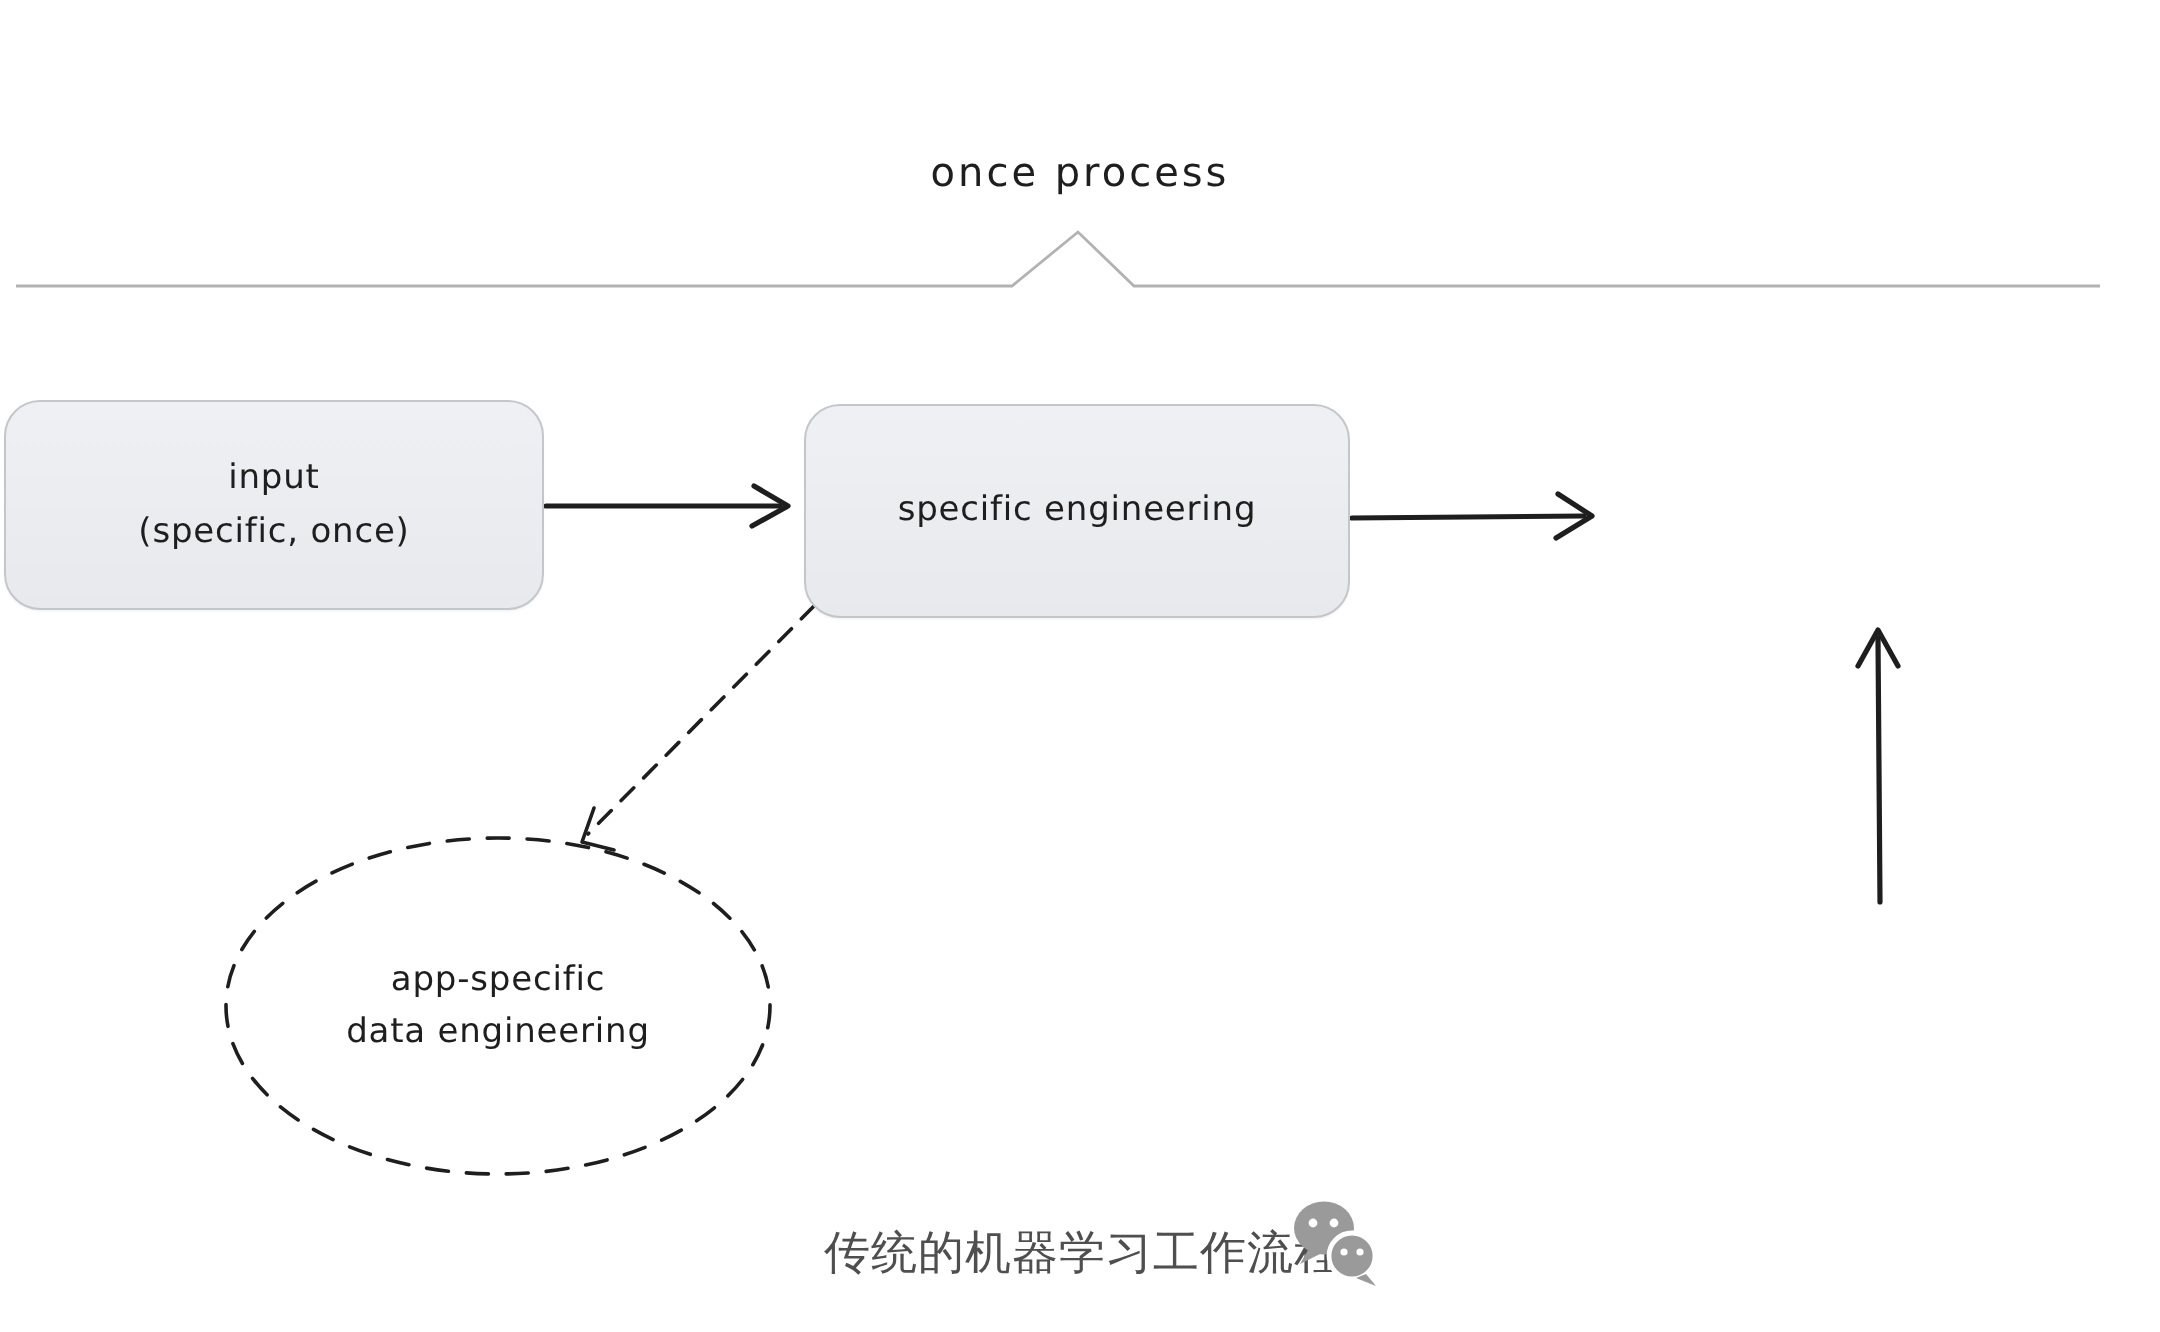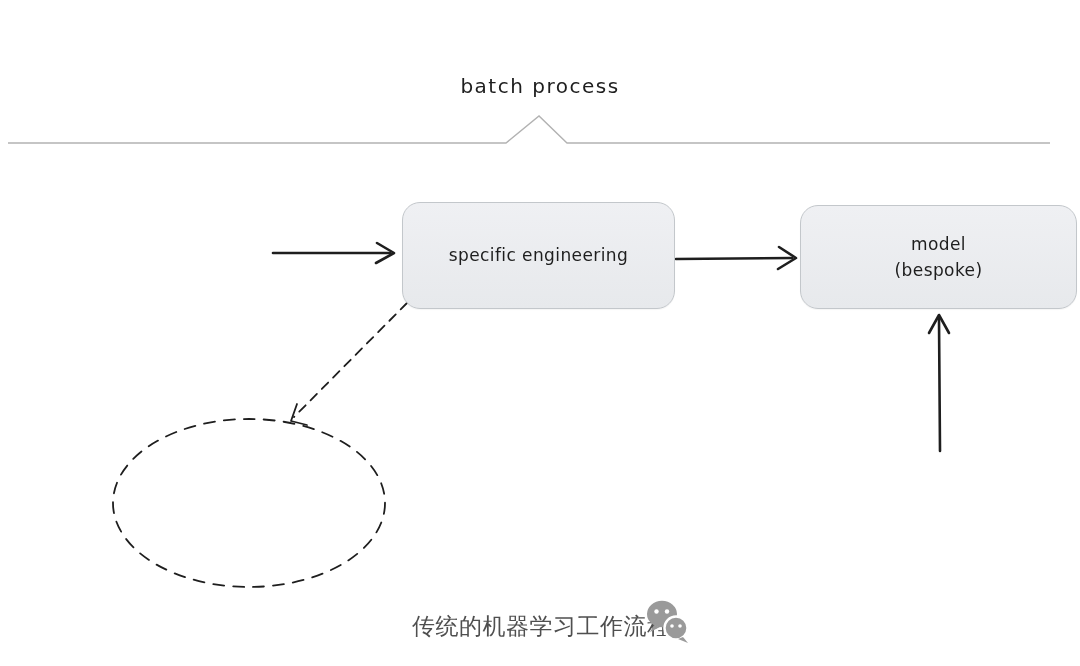--- a/index.html
+++ b/index.html
@@ -53,21 +53,21 @@
   .watermark {
     position:absolute; left:698px; top:603px; font-size:30px;
     color:var(--watermark-text,#b9b9b9); letter-spacing:2px;
   }
 </style>
 </head>
 <body>
 
 <div class="canvas">
 
-  <div class="batch-label">batch process</div>
+  <div class="batch-label">once process</div>
 
   <svg class="overlay" viewBox="0 0 1080 666" xmlns="http://www.w3.org/2000/svg">
 
     <polyline class="brace" points="8,143 506,143 539,116 567,143 1050,143"></polyline>
 
     <g>
       <path class="arrow" d="M273,253 L390,253"></path>
       <polyline class="arrow" points="377,243 394,253 376,263"></polyline>
     </g>
 
@@ -82,31 +82,35 @@
     </g>
 
     <g>
       <path class="arrow thin dashed" d="M407,303 L294,417"></path>
       <polyline class="arrow thin" points="297,404 291,421 307,425"></polyline>
     </g>
 
     <ellipse class="ellipse-outline" cx="249" cy="503" rx="136" ry="84"></ellipse>
   </svg>
 
+  <div class="node" id="node-input">
+    <span>input
+(specific, once)</span>
+  </div>
 
   <div class="node" id="node-feature">
     <span>specific engineering</span>
   </div>
 
-  <div class="node" id="node-model">
-    <span>model
-(bespoke)</span>
-  </div>
 
 
+  <div class="ellipse-label">
+    <span>app-specific
+data engineering</span>
+  </div>
 
   <div class="caption">传统的机器学习工作流程</div>
 
   <svg class="wechat" viewBox="0 0 48 46" xmlns="http://www.w3.org/2000/svg">
     <g fill="#9a9a9a">
       <ellipse cx="17" cy="15" rx="15" ry="13.2"></ellipse>
       <path d="M9,26 L5,33 L15,28 Z"></path>
       <circle cx="31" cy="29" r="11.5" stroke="#ffffff" stroke-width="2.4"></circle>
       <path d="M38,38 L43,44 L33,40 Z"></path>
     </g>

